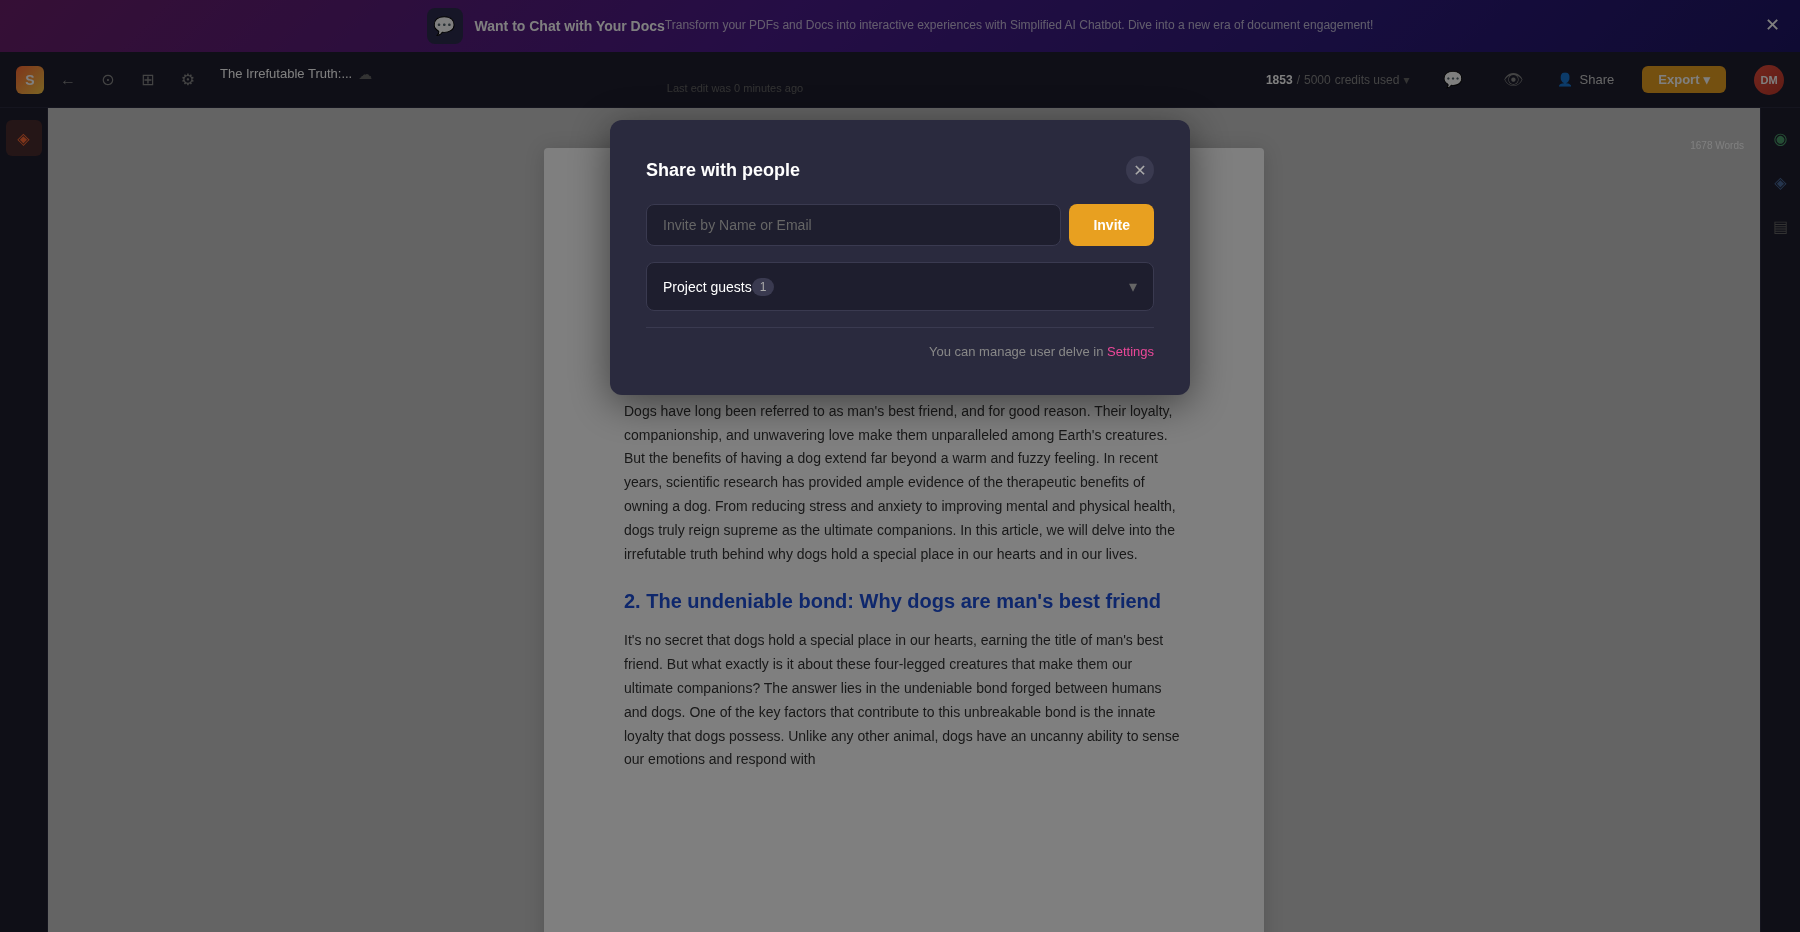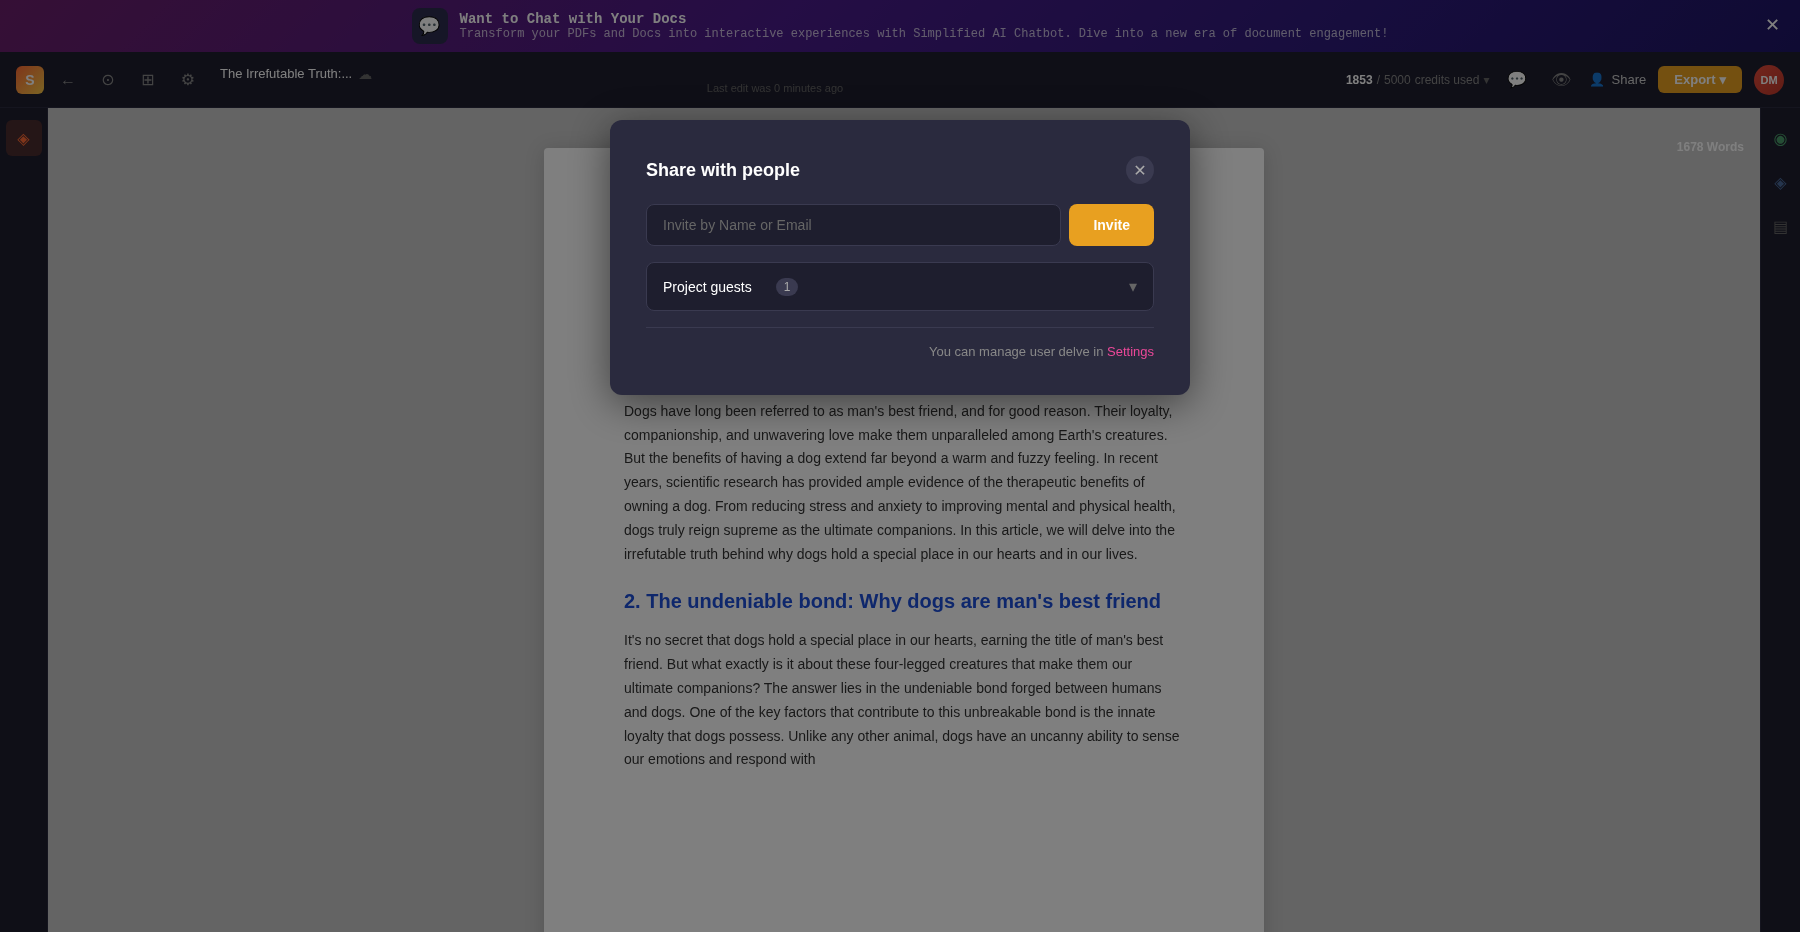--- a/index.html
+++ b/index.html
@@ -37,22 +37,21 @@
       width: 36px; height: 36px;
       background: #2d2d4e;
       border-radius: 8px;
       display: flex; align-items: center; justify-content: center;
       color: #fff;
       font-size: 18px;
       flex-shrink: 0;
     }
     .banner-text {
       display: flex;
-      flex-direction: column;
-      font-family: Liberation Mono, monospace;
+      flex-direction: row;
     }
     .banner-title {
       color: #fff;
       font-size: 14px;
       font-weight: 600;
     }
     .banner-subtitle {
       color: rgba(255,255,255,0.7);
       font-size: 12px;
     }
@@ -115,21 +114,21 @@
       gap: 6px;
     }
     .doc-subtitle {
       color: #666;
       font-size: 11px;
       text-align: center;
     }
     .toolbar-right {
       display: flex;
       align-items: center;
-      gap: 12px;
+      gap: 28px;
       margin-left: auto;
     }
     .credits-badge {
       color: #888;
       font-size: 12px;
       display: flex;
       align-items: center;
       gap: 4px;
     }
     .credits-num {
@@ -354,21 +353,21 @@
       padding: 14px 16px;
       display: flex;
       align-items: center;
       justify-content: space-between;
       margin-bottom: 16px;
       cursor: pointer;
     }
     .project-guests-left {
       display: flex;
       align-items: center;
-      gap: 24px;
+      gap: 0;
     }
     .project-guests-label {
       color: #fff;
       font-size: 14px;
       font-weight: 500;
     }
     .guests-badge {
       background: #3a3a50;
       color: #aaa;
       font-size: 12px;
@@ -452,21 +451,21 @@
 <div class="left-sidebar">
   <button class="sidebar-icon active">◈</button>
 </div>
 
 <div class="right-sidebar">
   <button class="sidebar-icon" style="color:#4a9a6a;">◉</button>
   <button class="sidebar-icon" style="color:#4a6a9a;">◈</button>
   <button class="sidebar-icon" style="color:#666;">▤</button>
 </div>
 
-<div style="position:absolute;right:48px;top:136px;z-index:6;color:#fff;font-size:12px;padding:4px 8px;font-weight:bold;">
+<div style="position:absolute;right:48px;top:136px;z-index:6;color:#fff;font-size:10px;padding:4px 8px;">
   <span>1678 Words</span>
 </div>
 
 <div class="main-content">
   <div class="document-paper">
     <h1 class="doc-main-title">The Irrefutable Truth: Why Dogs Reign Supreme Among Earth's Creatures</h1>
     <div class="doc-meta">
       <div class="doc-meta-avatar"></div>
       <span class="doc-meta-separator">|</span>
       <span class="doc-meta-text">

